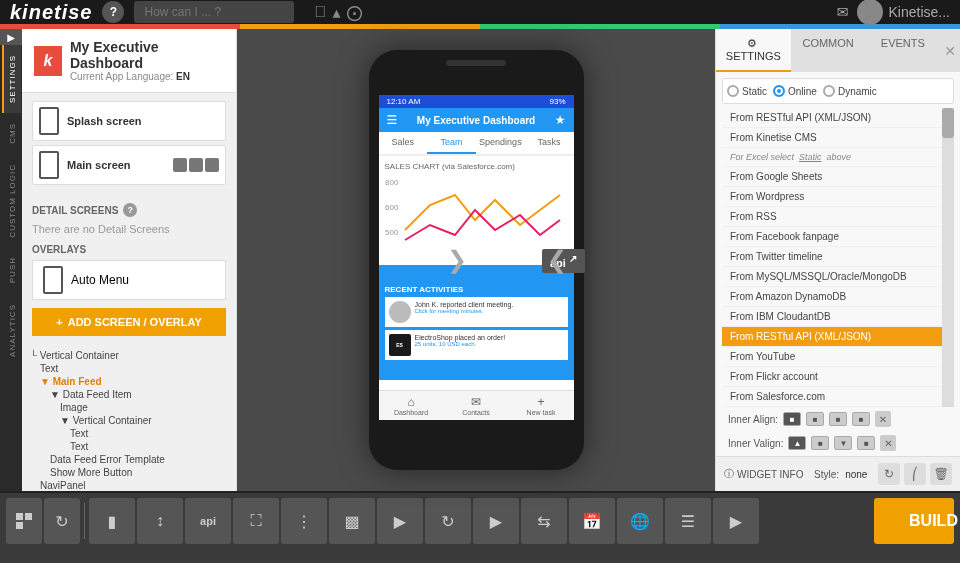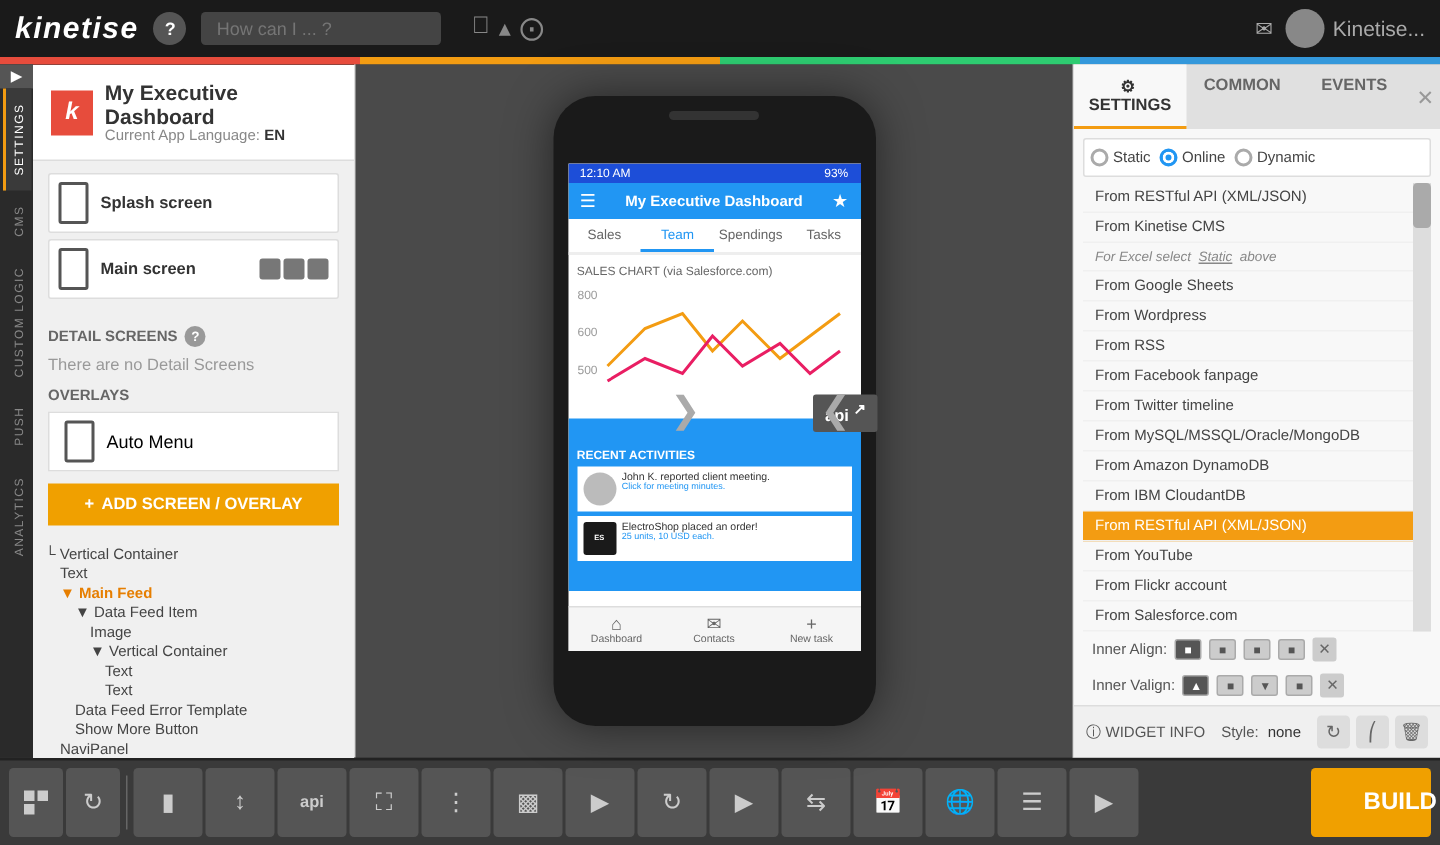--- a/index.html
+++ b/index.html
@@ -1,20 +1,20 @@
 <!DOCTYPE html>
 <html><head>
   <meta charset="utf-8">
   <style>
     * { box-sizing: border-box; margin: 0; padding: 0; }
     body { font-family: Arial, sans-serif; width: 960px; height: 563px; overflow: hidden; background: #3a3a3a; }
 
     
     .top-bar {
-      height: 38px;
+      height: 24px;
       background: #1a1a1a;
       display: flex;
       align-items: center;
       padding: 0 10px;
       gap: 10px;
       position: relative;
     }
     .logo {
       font-size: 20px;
       font-weight: bold;
@@ -276,21 +276,21 @@
       flex-direction: column;
     }
     .right-panel-tabs {
       display: flex;
       background: #e0e0e0;
     }
     .right-tab {
       flex: 1;
       padding: 8px 4px;
       font-size: 11px;
-      font-weight: bold;
+      font-weight: normal;
       text-align: center;
       cursor: pointer;
       color: #666;
       border-bottom: 2px solid transparent;
     }
     .right-tab.active {
       background: #f8f8f8;
       color: #333;
       border-bottom: 2px solid #f39c12;
     }

